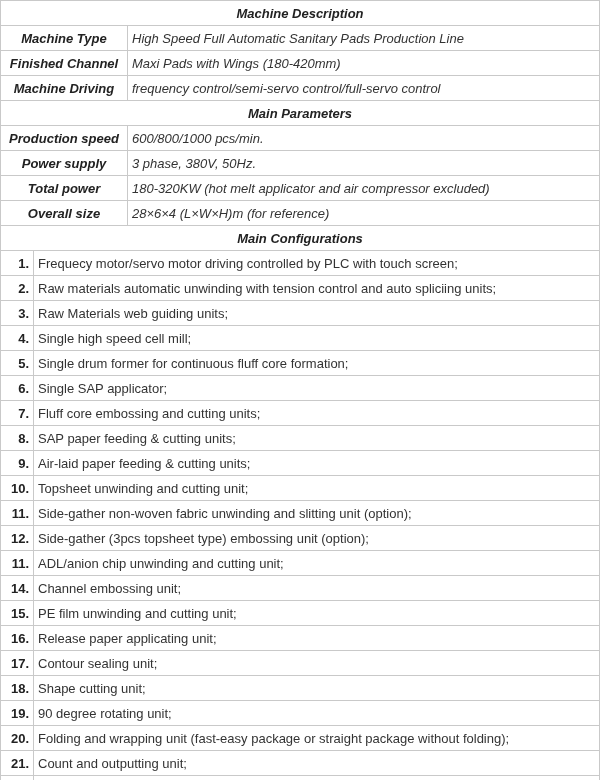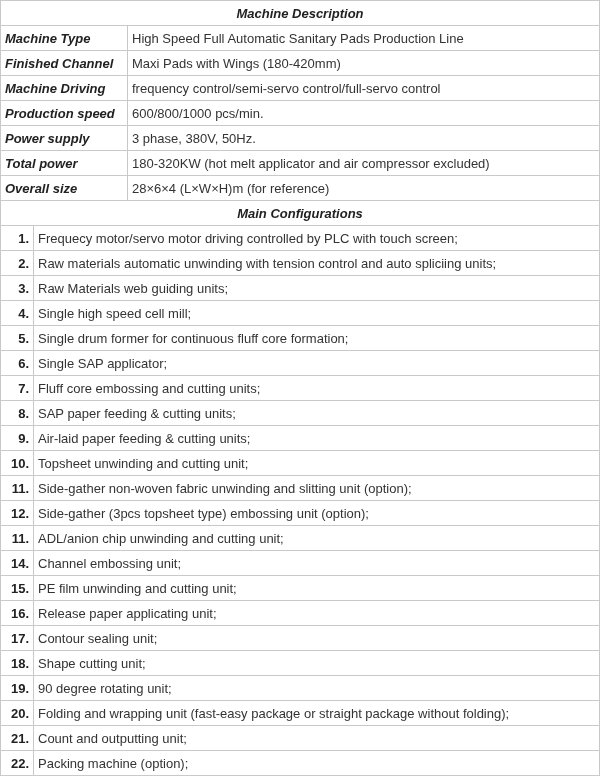--- a/index.html
+++ b/index.html
@@ -34,23 +34,25 @@
     font-style: italic;
     font-size: 14px;
     color: #222222;
     margin-left: 41px;
   }
   td.label {
     font-weight: bold;
     font-style: italic;
     color: #222222;
     padding-left: 3px;
+    text-align: center;
   }
   td.value {
     padding-left: 4px;
+    font-style: italic;
   }
   td.num {
     font-weight: bold;
     text-align: right;
     padding-right: 6px;
     color: #222222;
   }
   td.cfg {
     padding-left: 4px;
   }
@@ -76,20 +78,23 @@
     <tr>
       <td colspan="2" class="label">Finished Channel</td>
       <td class="value">Maxi Pads with Wings (180-420mm)</td>
     </tr>
     <tr>
       <td colspan="2" class="label">Machine Driving</td>
       <td class="value">frequency control/semi-servo control/full-servo control</td>
     </tr>
 
     <tr>
+      <td colspan="3" class="section-header">Main Parameters</td>
+    </tr>
+    <tr>
       <td colspan="2" class="label">Production speed</td>
       <td class="value">600/800/1000 pcs/min.</td>
     </tr>
     <tr>
       <td colspan="2" class="label">Power supply</td>
       <td class="value">3 phase, 380V, 50Hz.</td>
     </tr>
     <tr>
       <td colspan="2" class="label">Total power</td>
       <td class="value">180-320KW (hot melt applicator and air compressor excluded)</td>

